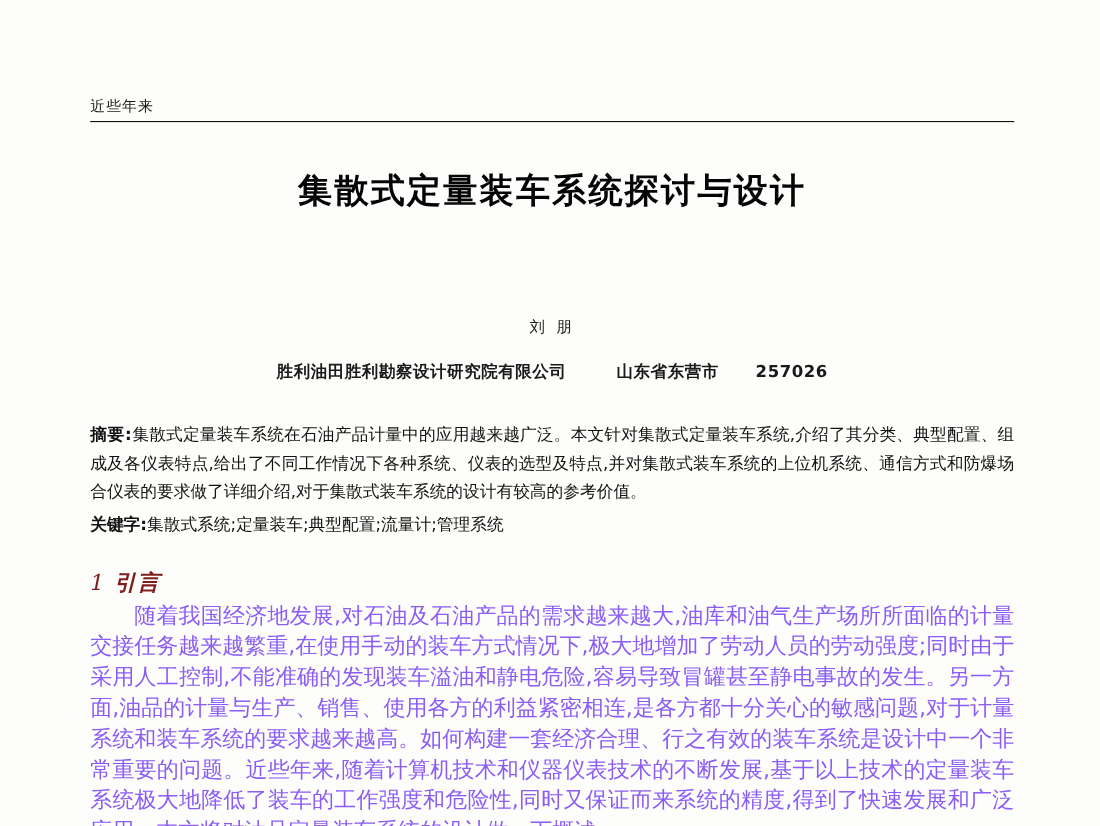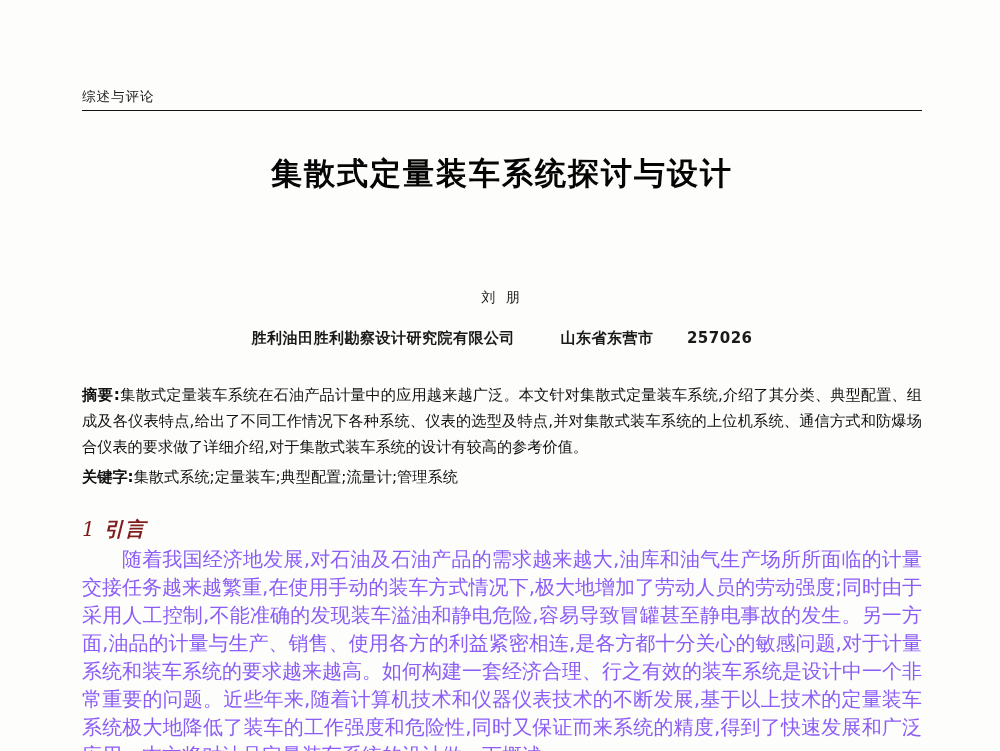--- a/index.html
+++ b/index.html
@@ -113,21 +113,21 @@
     overflow: hidden;
     height: 16px;
   }
 </style>
 </head>
 <body>
 
 <div class="page">
   <div class="content">
 
-    <div class="header-label">综述与评论</div>
+    <div class="header-label">近些年来</div>
     <div class="header-rule"></div>
 
     <div class="title">集散式定量装车系统探讨与设计</div>
 
     <div class="author">刘 朋</div>
 
     <div class="affiliation">
       <span>胜利油田胜利勘察设计研究院有限公司</span>
       <span class="gap1"></span>
       <span>山东省东营市</span>

